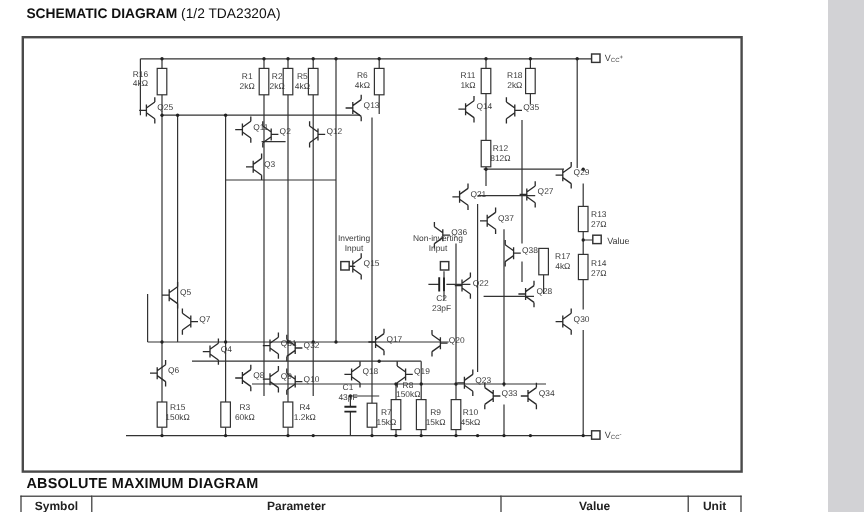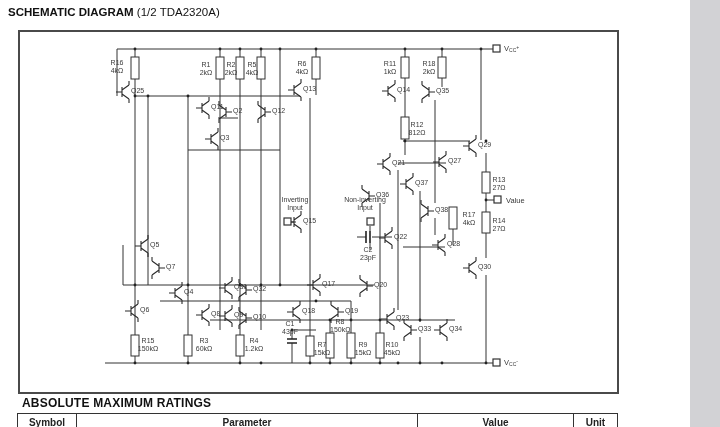--- a/index.html
+++ b/index.html
@@ -1,19 +1,19 @@
 <!DOCTYPE html>
 <html><head>
 <meta charset="utf-8">
 <style>
   html,body{margin:0;padding:0;}
   body{width:720px;height:427px;overflow:hidden;background:#ffffff;position:relative;
        font-family:"Liberation Sans",sans-serif;}
   .gray-strip{position:absolute;left:690px;top:0;width:30px;height:427px;background:#d2d2d5;}
-  .page-title{position:absolute;left:8px;top:6px;font-size:11.5px;color:#111;}
+  .page-title{position:absolute;left:22px;top:6px;font-size:11.5px;color:#111;}
   .page-title b{font-weight:bold;}
   .schembox{position:absolute;left:18px;top:30px;width:597px;height:360px;
             border:2px solid #4a4a4a;background:#fff;}
   svg.art{position:absolute;left:0;top:0;width:720px;height:427px;}
   .lbl{position:absolute;font-size:7px;line-height:7.5px;color:#3a3a3a;
        white-space:pre-line;text-align:center;width:26px;}
   .tl{position:absolute;font-size:7px;line-height:7.5px;color:#3a3a3a;white-space:nowrap;}
   .w20{width:20px;}
   .padlbl{position:absolute;font-size:7.5px;color:#3a3a3a;white-space:nowrap;}
   .padlbl sub{font-size:5px;vertical-align:-1px;}
@@ -272,21 +272,21 @@
 <span class="tl" style="left:449px;top:325px">Q34</span>
 
 <span class="padlbl" style="left:504px;top:44px"><span>V</span><sub>CC</sub><sup>+</sup></span>
 <span class="padlbl" style="left:504px;top:358px"><span>V</span><sub>CC</sub><sup>-</sup></span>
 <span class="padlbl" style="left:506px;top:196px">Value</span>
 <span class="lbl" style="left:277px;top:196px;width:36px">Inverting
 Input</span>
 <span class="lbl" style="left:341px;top:196px;width:48px">Non-inverting
 Input</span>
 
-<div class="sec-title">ABSOLUTE MAXIMUM RATINGS</div>
+<div class="sec-title">ABSOLUTE MAXIMUM DIAGRAM</div>
 <table class="ratings">
   <colgroup>
       <col style="width:59px">
       <col style="width:341px">
       <col style="width:156px">
       <col style="width:44px">
     </colgroup>
   <tbody>
       <tr>
     <th>Symbol</th>

